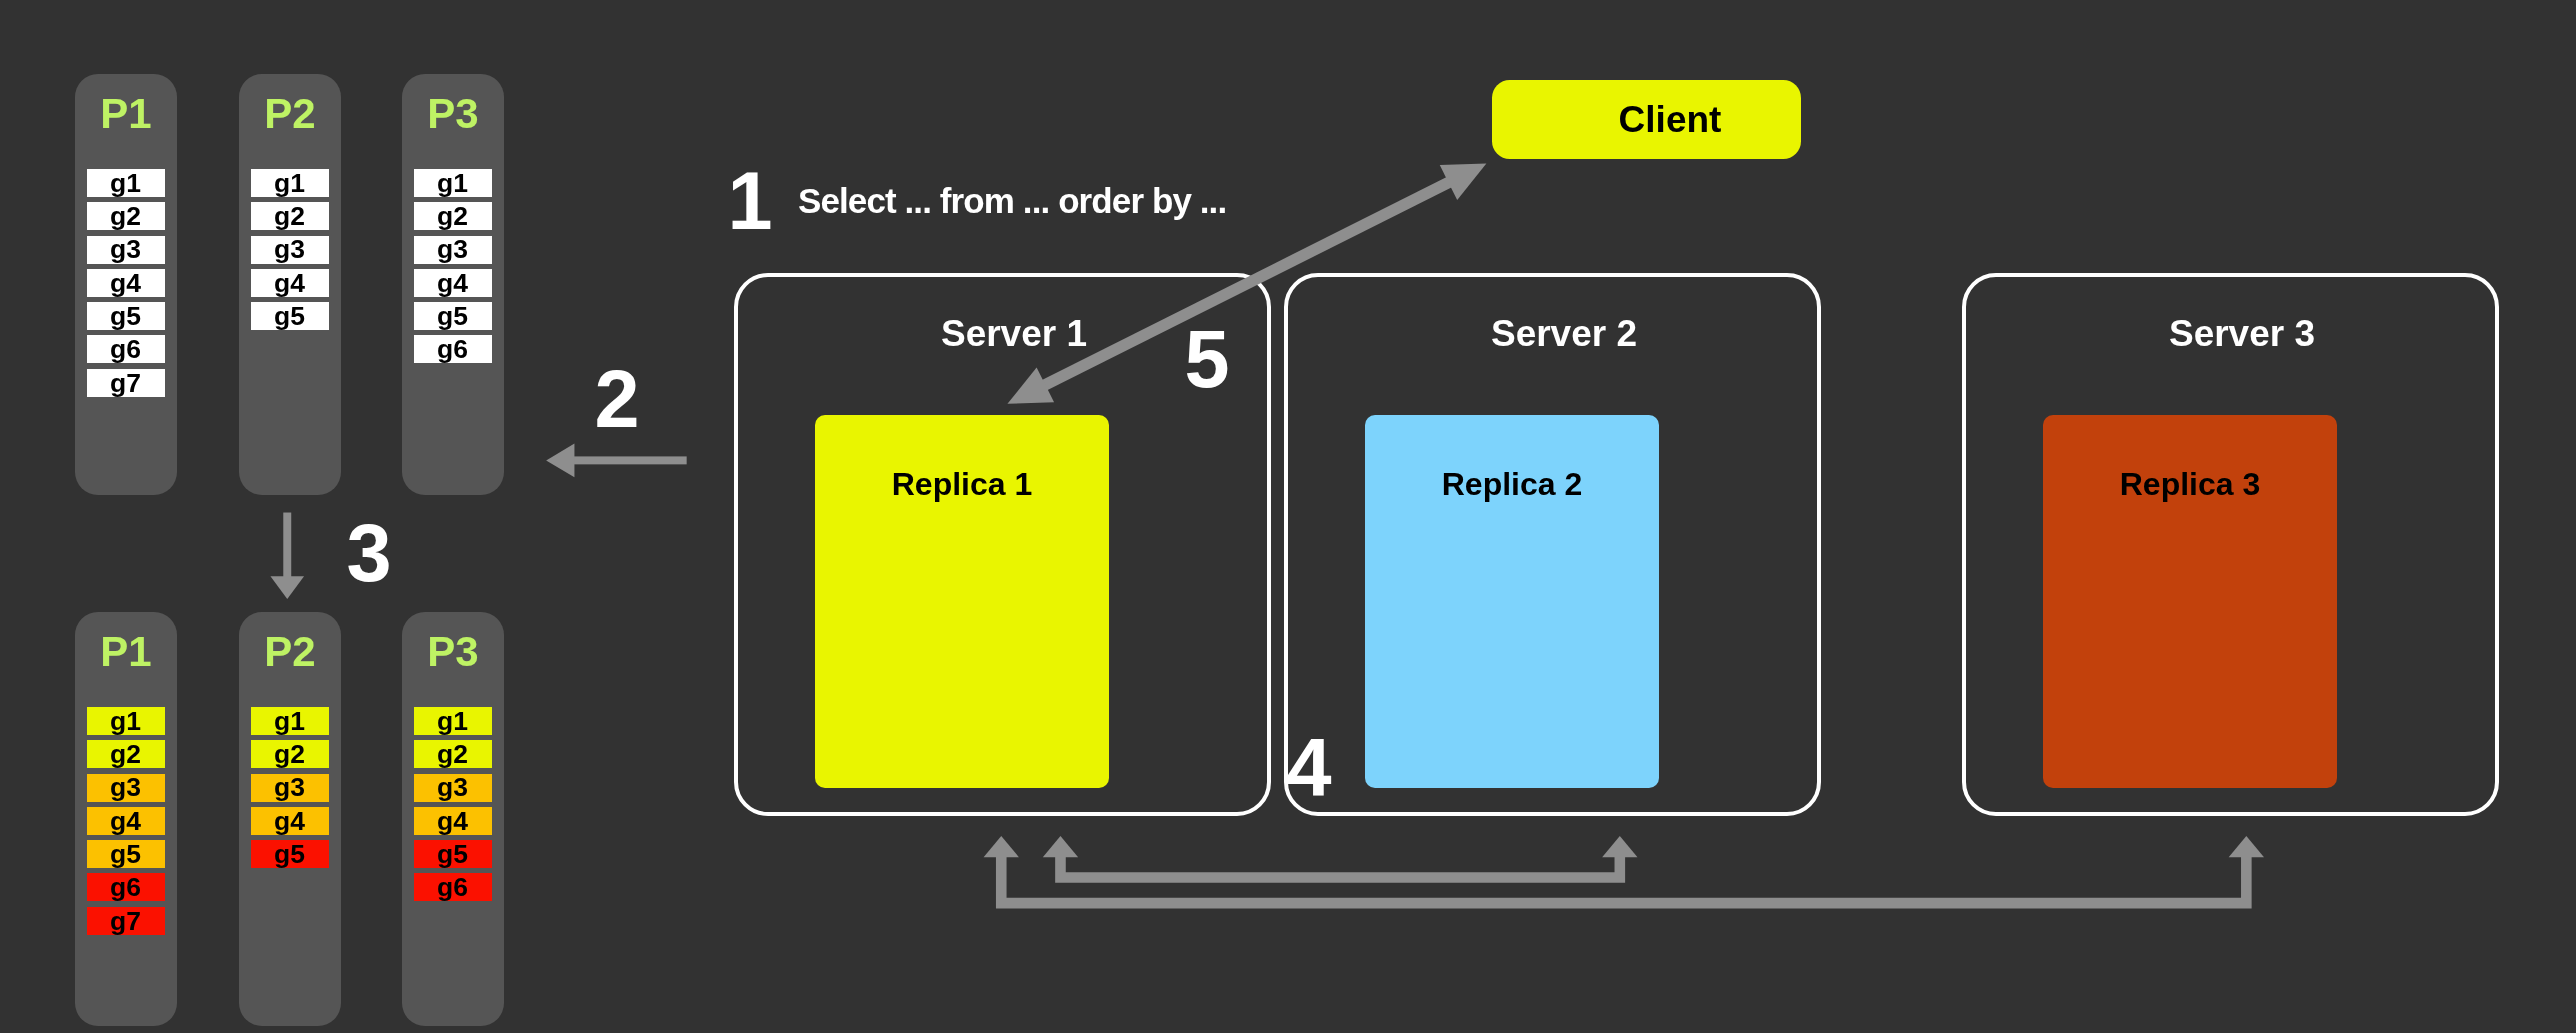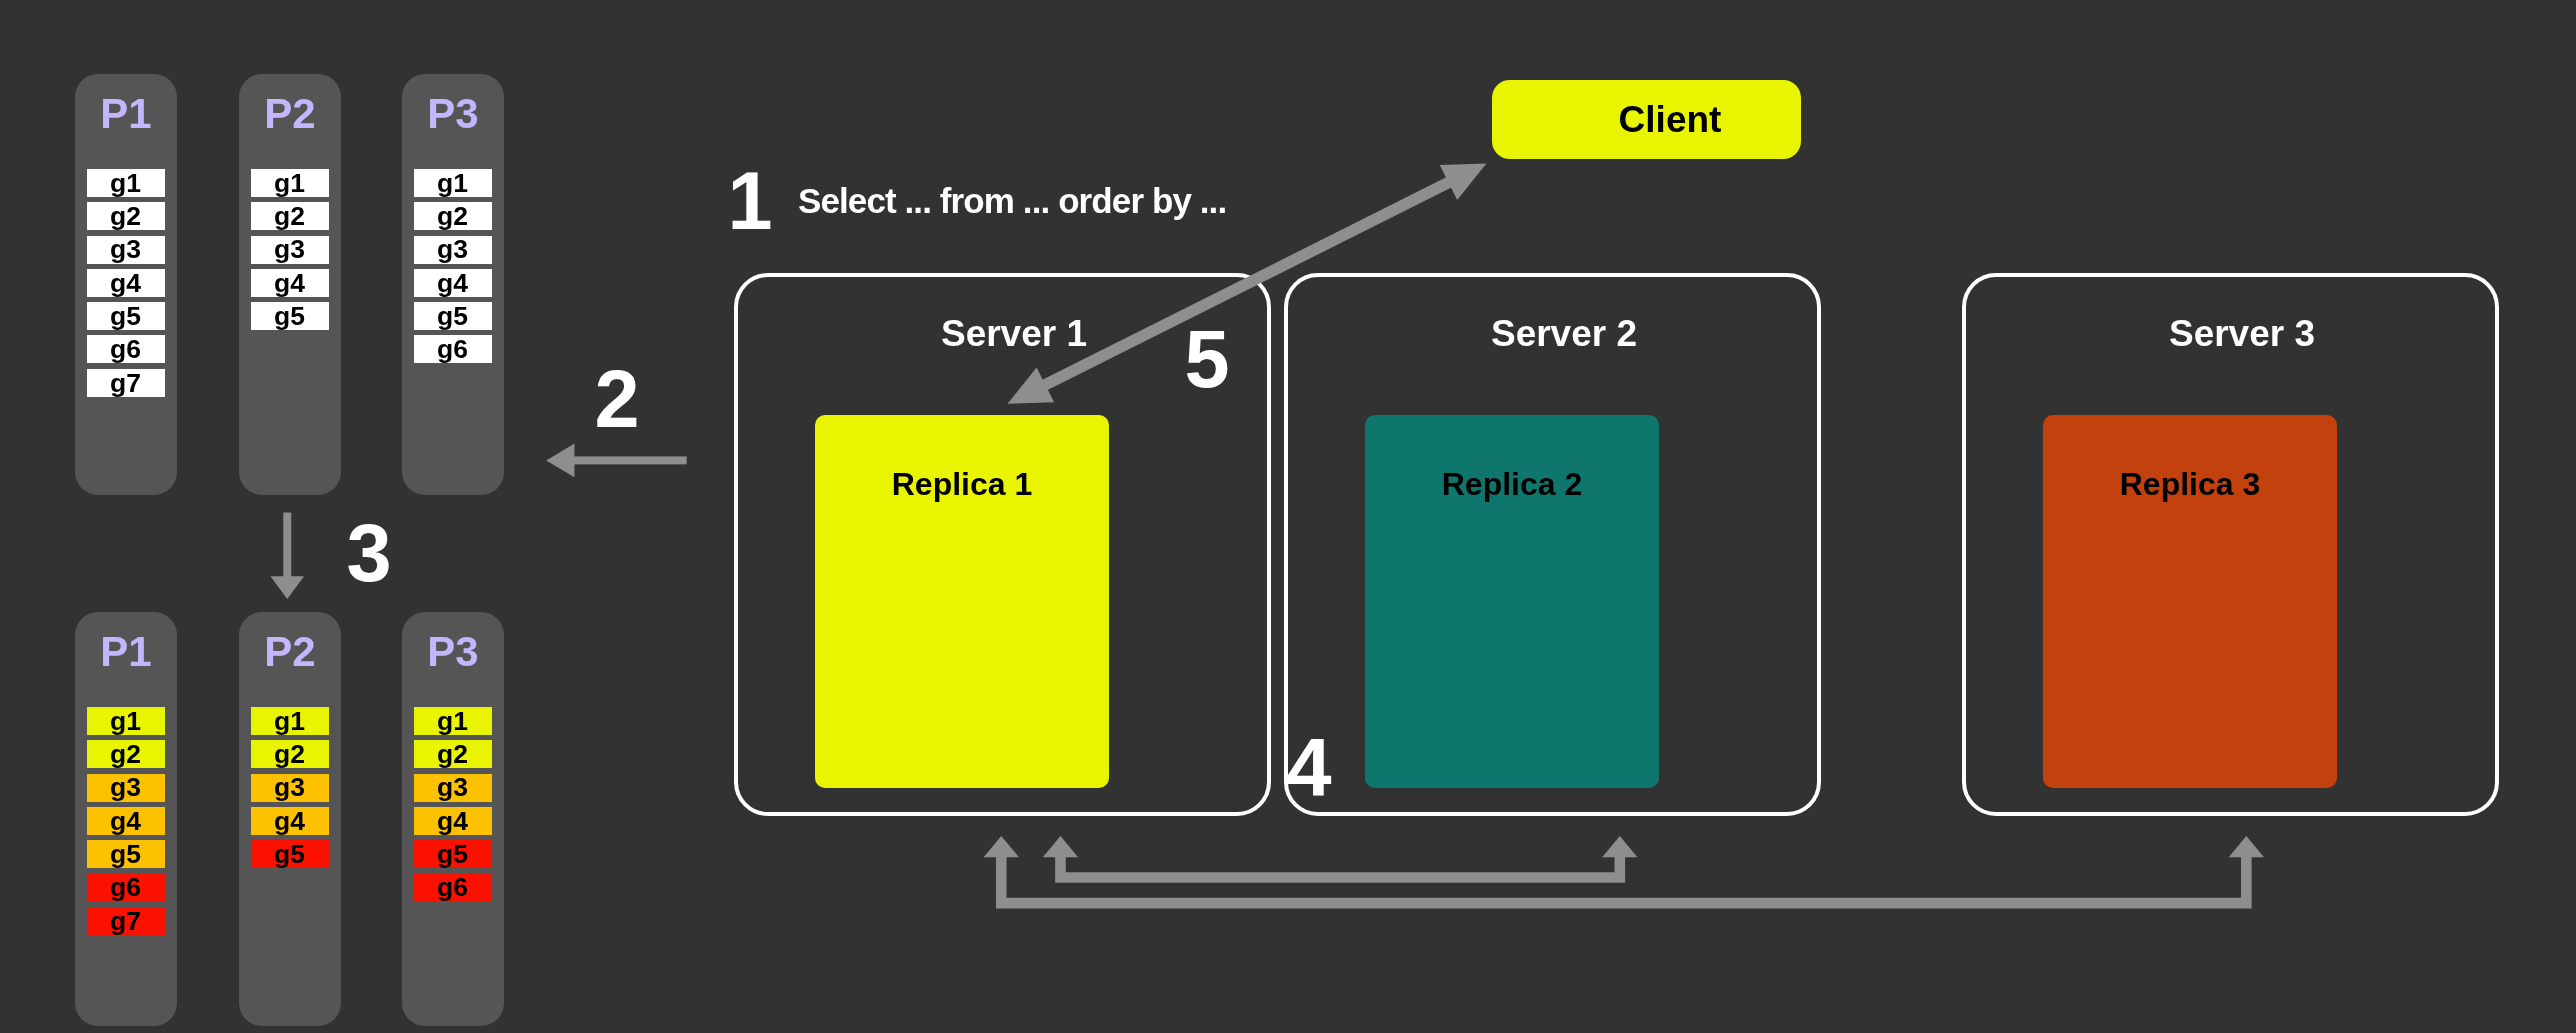--- a/index.html
+++ b/index.html
@@ -6,21 +6,21 @@
   #canvas{
     position:relative;width:2576px;height:1033px;overflow:hidden;
     background:#323232;
     font-family:"Liberation Sans","DejaVu Sans",sans-serif;
     font-weight:700;
   }
   
   .partition{position:absolute;width:102px;background:#555555;border-radius:23px;}
   .pt{top:74px;height:421px;}
   .pb{top:612px;height:414px;}
-  .p-label{margin-top:19.4px;text-align:center;font-size:42px;line-height:1;color:#c4b5fd;}
+  .p-label{margin-top:19.4px;text-align:center;font-size:42px;line-height:1;color:#bef264;}
   .cells{position:absolute;top:95px;left:11.5px;right:12.4px;display:flex;flex-direction:column;gap:5.3px;}
   .cell{height:28px;display:flex;align-items:center;justify-content:center;
         font-size:26.5px;line-height:1;color:#000000;background:#ffffff;}
   
   .server{position:absolute;top:273px;width:537px;height:543px;box-sizing:border-box;
           border:4.4px solid #ffffff;border-radius:34px;}
   .server-title{position:absolute;top:38px;left:0;right:0;text-align:center;
                 font-size:37px;line-height:1;color:#ffffff;padding-left:23px;}
   .replica{position:absolute;top:138px;left:77px;width:294px;height:373px;border-radius:10px;}
   .replica-label{position:absolute;top:53px;left:0;right:0;text-align:center;
@@ -112,21 +112,21 @@
   </div>
 
   <div class="server" style="left:734px">
     <div class="server-title">Server 1</div>
     <div class="replica" style="background: rgb(233, 245, 0);">
       <div class="replica-label">Replica 1</div>
     </div>
   </div>
   <div class="server" style="left:1284px">
     <div class="server-title">Server 2</div>
-    <div class="replica" style="background: #0f766e;">
+    <div class="replica" style="background: #7dd3fc;">
       <div class="replica-label">Replica 2</div>
     </div>
   </div>
   <div class="server" style="left:1962px">
     <div class="server-title">Server 3</div>
     <div class="replica" style="background: #c2410c;">
       <div class="replica-label">Replica 3</div>
     </div>
   </div>
 

